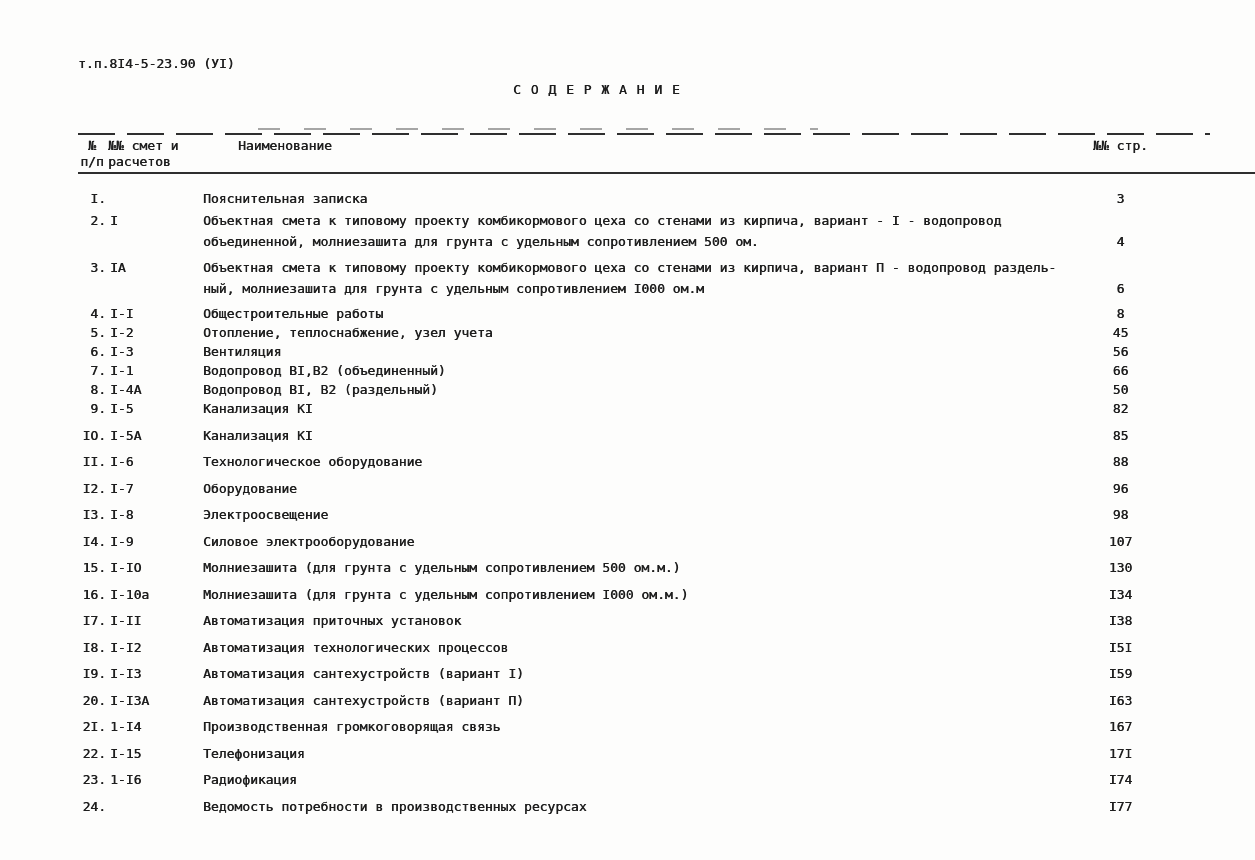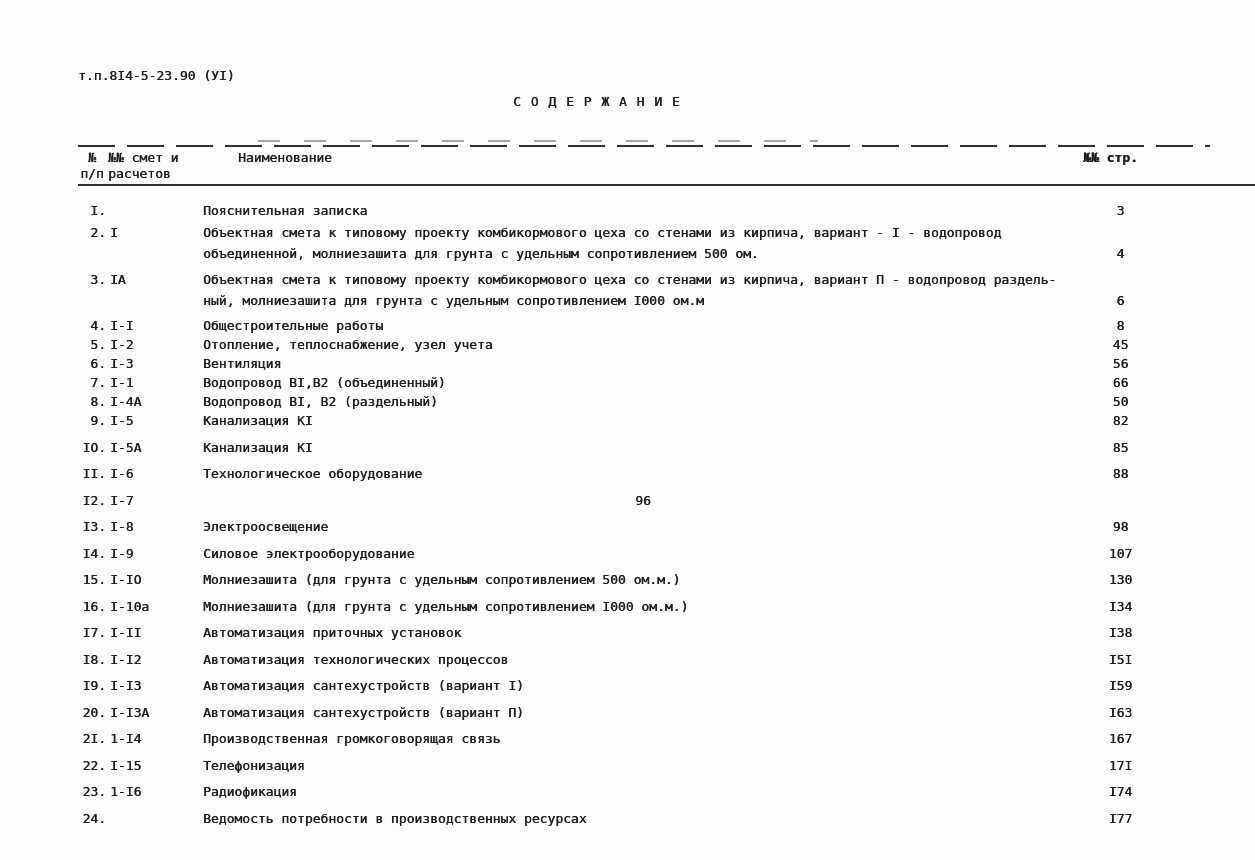--- a/index.html
+++ b/index.html
@@ -7,24 +7,25 @@
     width:1255px;height:860px;
     background:#fdfdfc;
     overflow:hidden;
     font-family:"DejaVu Sans Mono", monospace;
     color:#1e1e1e;
     -webkit-font-smoothing:antialiased;
   }
   .sheet{
     position:relative;
     width:1255px;height:684px;
-    padding:66px 0 0 78px;
+    padding:42px 0 0 78px;
     box-sizing:border-box;
     font-size:13px;
     line-height:19px;
+    margin-top:12px;
   }
   .typ{ text-shadow:0.45px 0 0 currentColor; } 
 
   .doc-ref{ white-space:pre; }
   .title{
     display:inline-block;
     margin:7px 0 0 435px;
     white-space:pre;
     letter-spacing:1px;
   }
@@ -48,21 +49,21 @@
 
   .thead{
     display:grid;
     grid-template-columns:28px 97px 880px 75px;
     padding:3px 0 2px 0;
     line-height:16px;
   }
   .thead .h-num{ text-align:center; white-space:pre-line; }
   .thead .h-smeta{ white-space:pre-line; padding-left:2px; }
   .thead .h-name{ padding-left:35px; }
-  .thead .h-page{ text-align:left;font-weight:bold; }
+  .thead .h-page{ text-align:center; }
 
   .rows{ margin-top:15px; }
   .row{
     display:grid;
     grid-template-columns:28px 97px 880px 75px;
   }
   .c-num{ text-align:right; white-space:pre; }
   .c-smeta{ padding-left:4px; white-space:pre; }
   .c-name{ white-space:pre-line; }
   .c-page{ text-align:center; }
@@ -160,20 +161,21 @@
     </div>
       <div class="row gap">
       <div class="c-num">II.</div>
       <div class="c-smeta">I-6</div>
       <div class="c-name">Технологическое оборудование</div>
       <div class="c-page">88</div>
     </div>
       <div class="row gap">
       <div class="c-num">I2.</div>
       <div class="c-smeta">I-7</div>
+      <div class="c-name">Оборудование</div>
       <div class="c-page">96</div>
     </div>
       <div class="row gap">
       <div class="c-num">I3.</div>
       <div class="c-smeta">I-8</div>
       <div class="c-name">Электроосвещение</div>
       <div class="c-page">98</div>
     </div>
       <div class="row gap">
       <div class="c-num">I4.</div>

